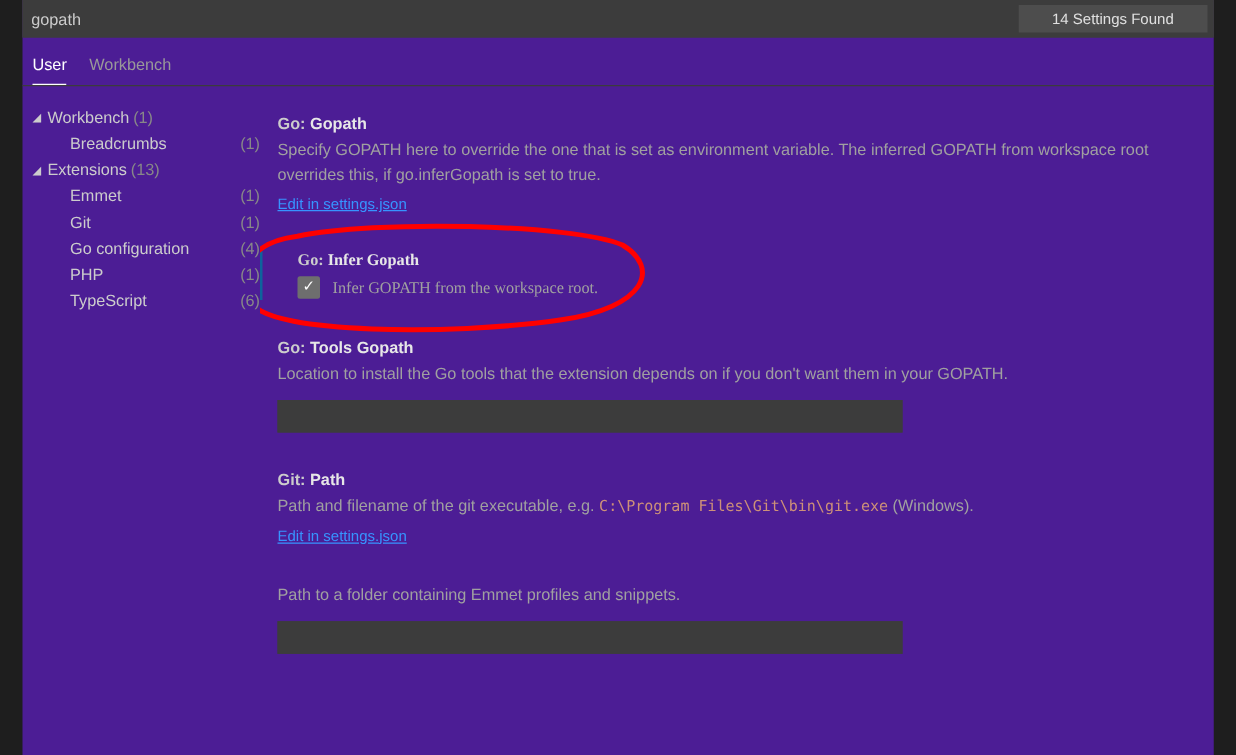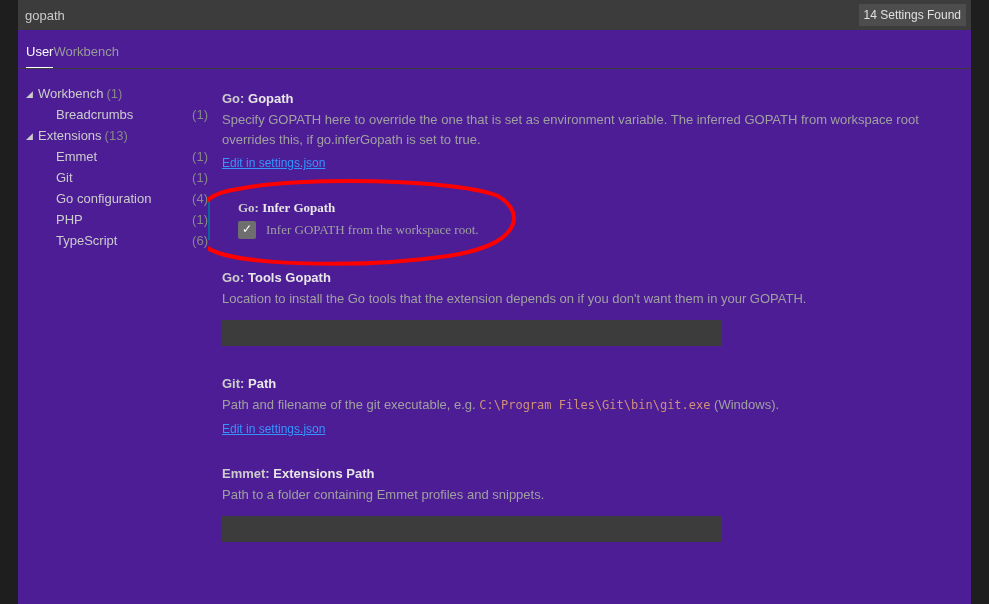--- a/index.html
+++ b/index.html
@@ -29,26 +29,27 @@
       flex: 1;
       background: transparent;
       border: none;
       color: #cccccc;
       font-size: 13px;
       outline: none;
     }
     .results-badge {
       background: #4d4d4d;
       color: #e0e0e0;
-      padding: 4px 5px;
+      padding: 4px 27px;
       font-size: 12px;
       margin-right: -2px;
     }
     .tabs {
       display: flex;
+      gap: 18px;
       padding: 14px 8px 0 8px;
       border-bottom: 1px solid #3c3c3c;
     }
     .tab {
       padding-bottom: 8px;
       color: #999999;
       cursor: pointer;
       font-size: 13px;
     }
     .tab.active {
@@ -262,24 +263,20 @@
           <span class="setting-prefix">Git:</span>
           <span class="setting-name">Path</span>
         </div>
         <div class="setting-desc">
           <span>Path and filename of the git executable, e.g. </span><code>C:\Program Files\Git\bin\git.exe</code><span> (Windows).</span>
         </div>
         <a class="edit-link">Edit in settings.json</a>
       </div>
 
       <div class="setting">
-        <div class="setting-title">
-          <span class="setting-prefix">Emmet:</span>
-          <span class="setting-name">Extensions Path</span>
-        </div>
         <div class="setting-desc">Path to a folder containing Emmet profiles and snippets.</div>
         <input class="text-input" value="" style="">
       </div>
 
       <div class="annotation" style="left:-30px; top:105px;">
         <svg width="370" height="100">
           <path d="M 60 15 
                    C 20 20, 10 45, 25 70
                    C 40 92, 180 95, 270 82
                    C 340 72, 350 40, 320 22

